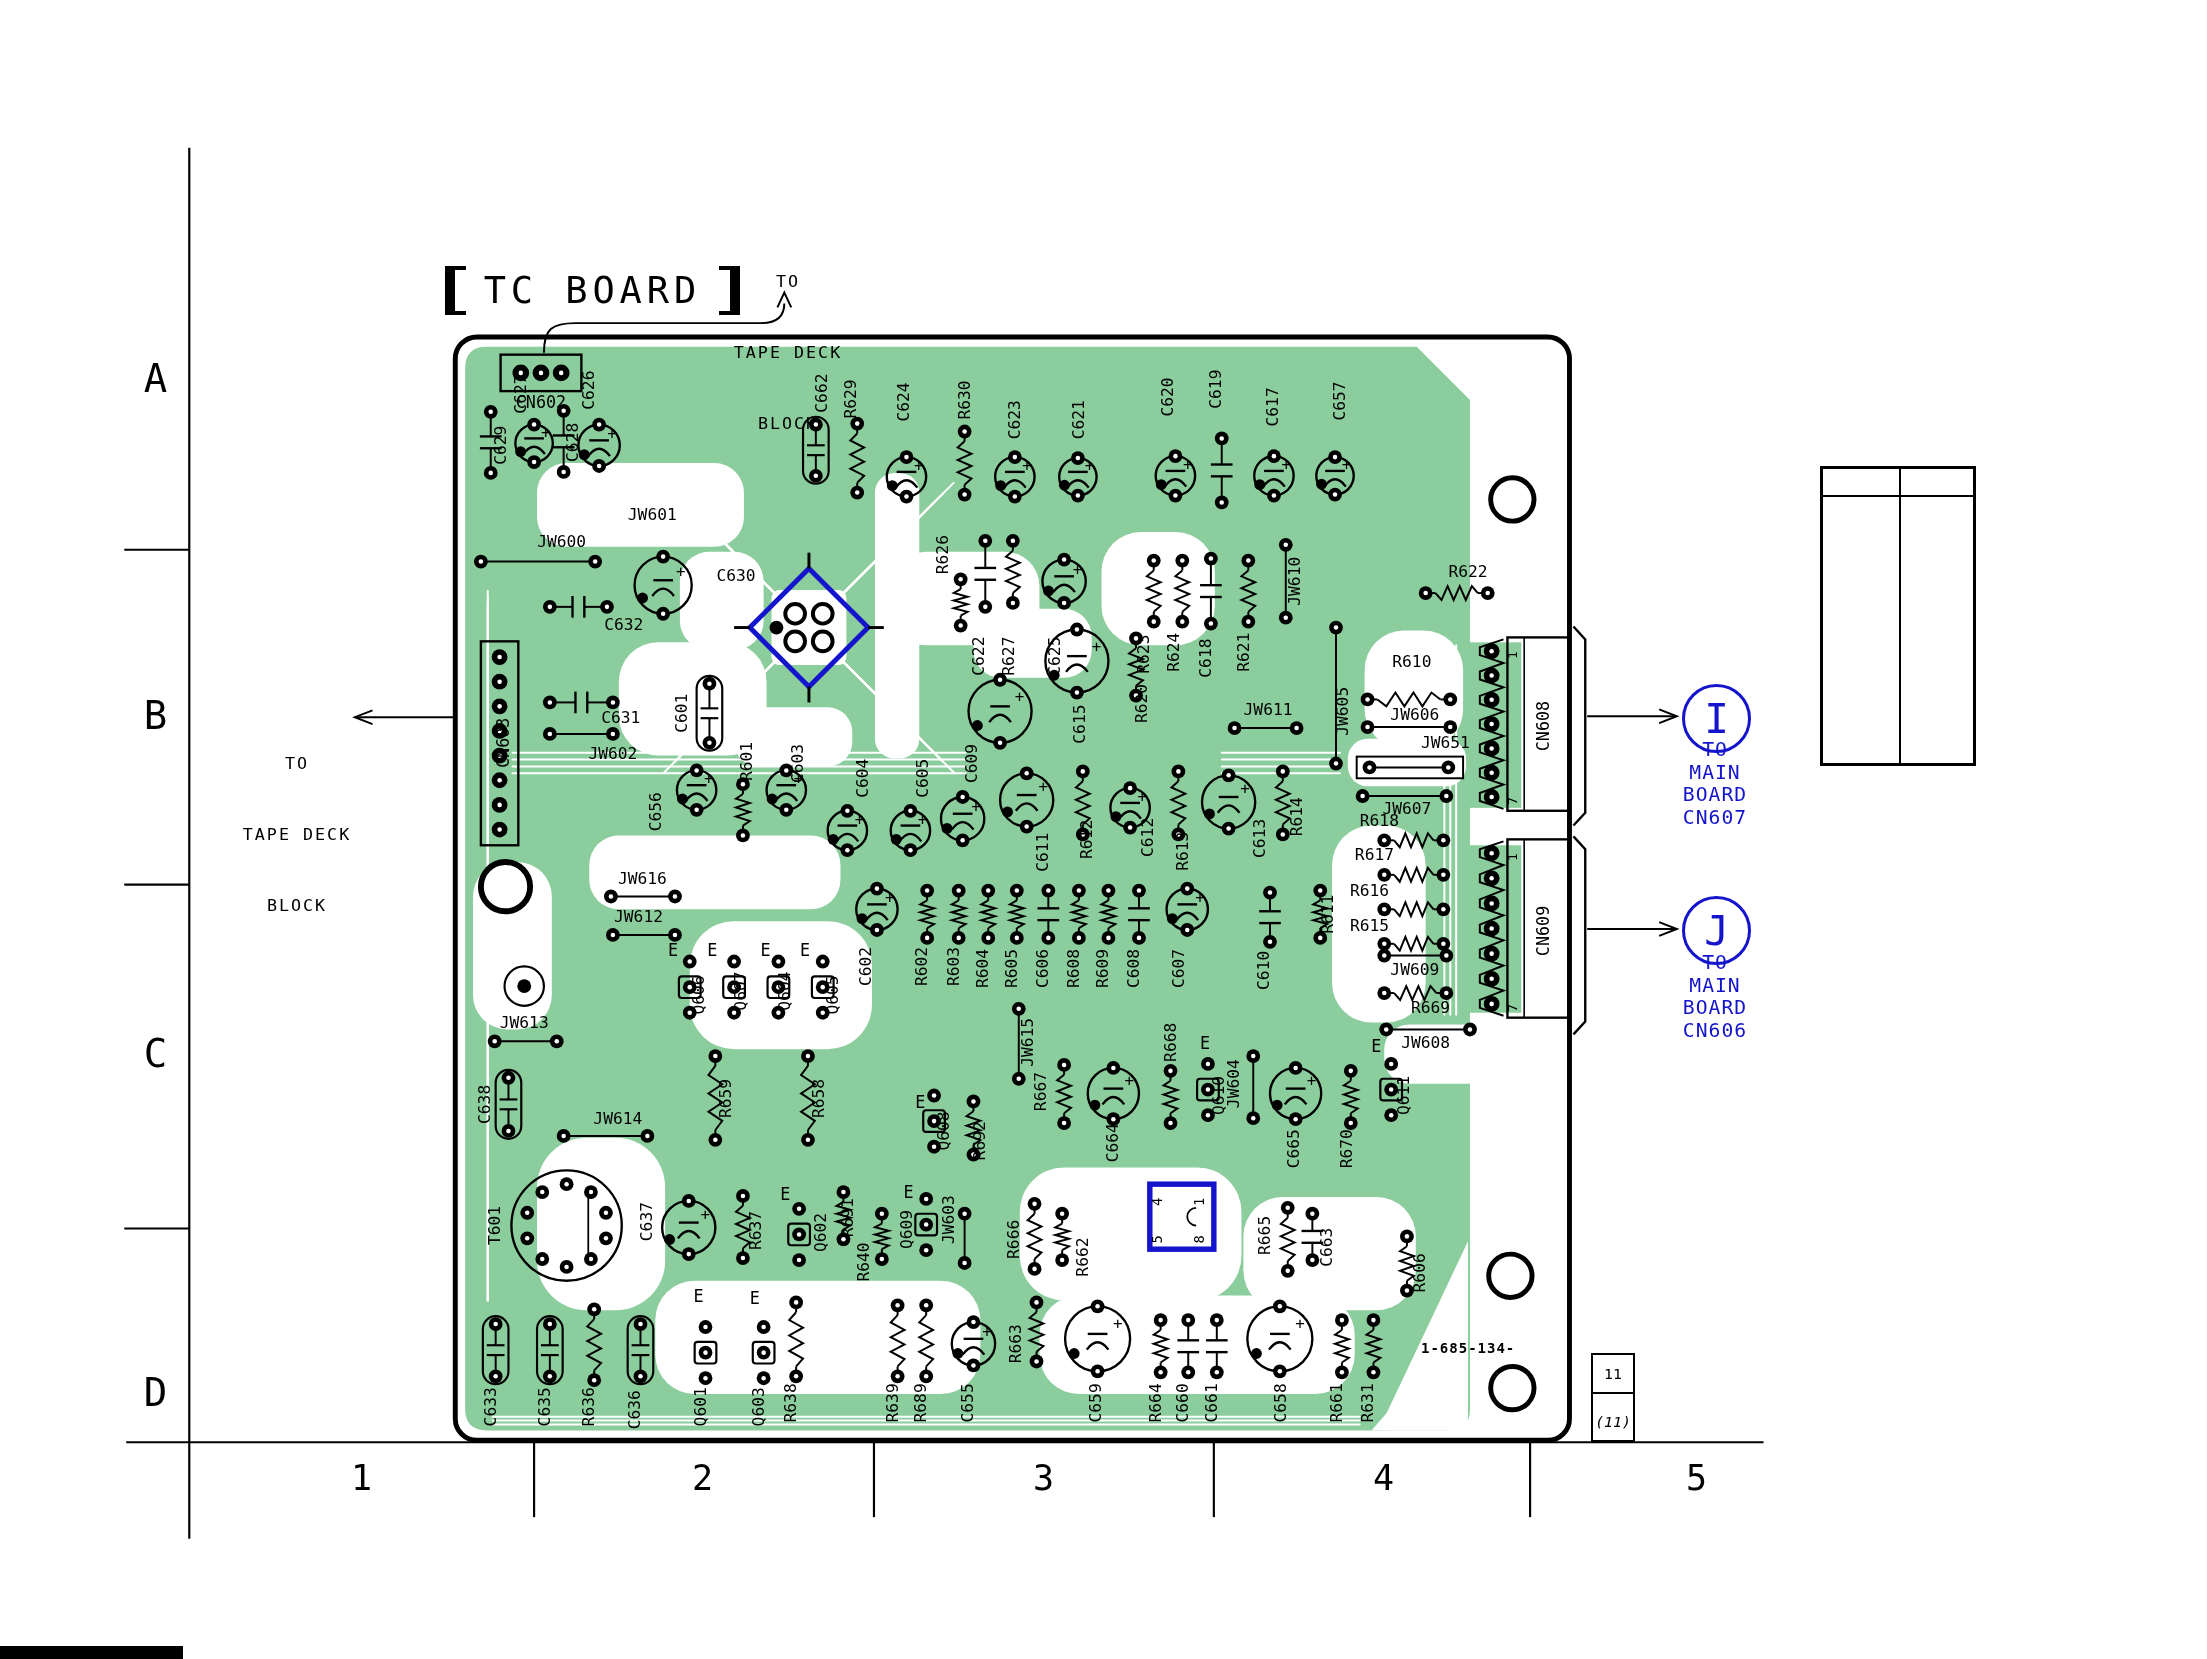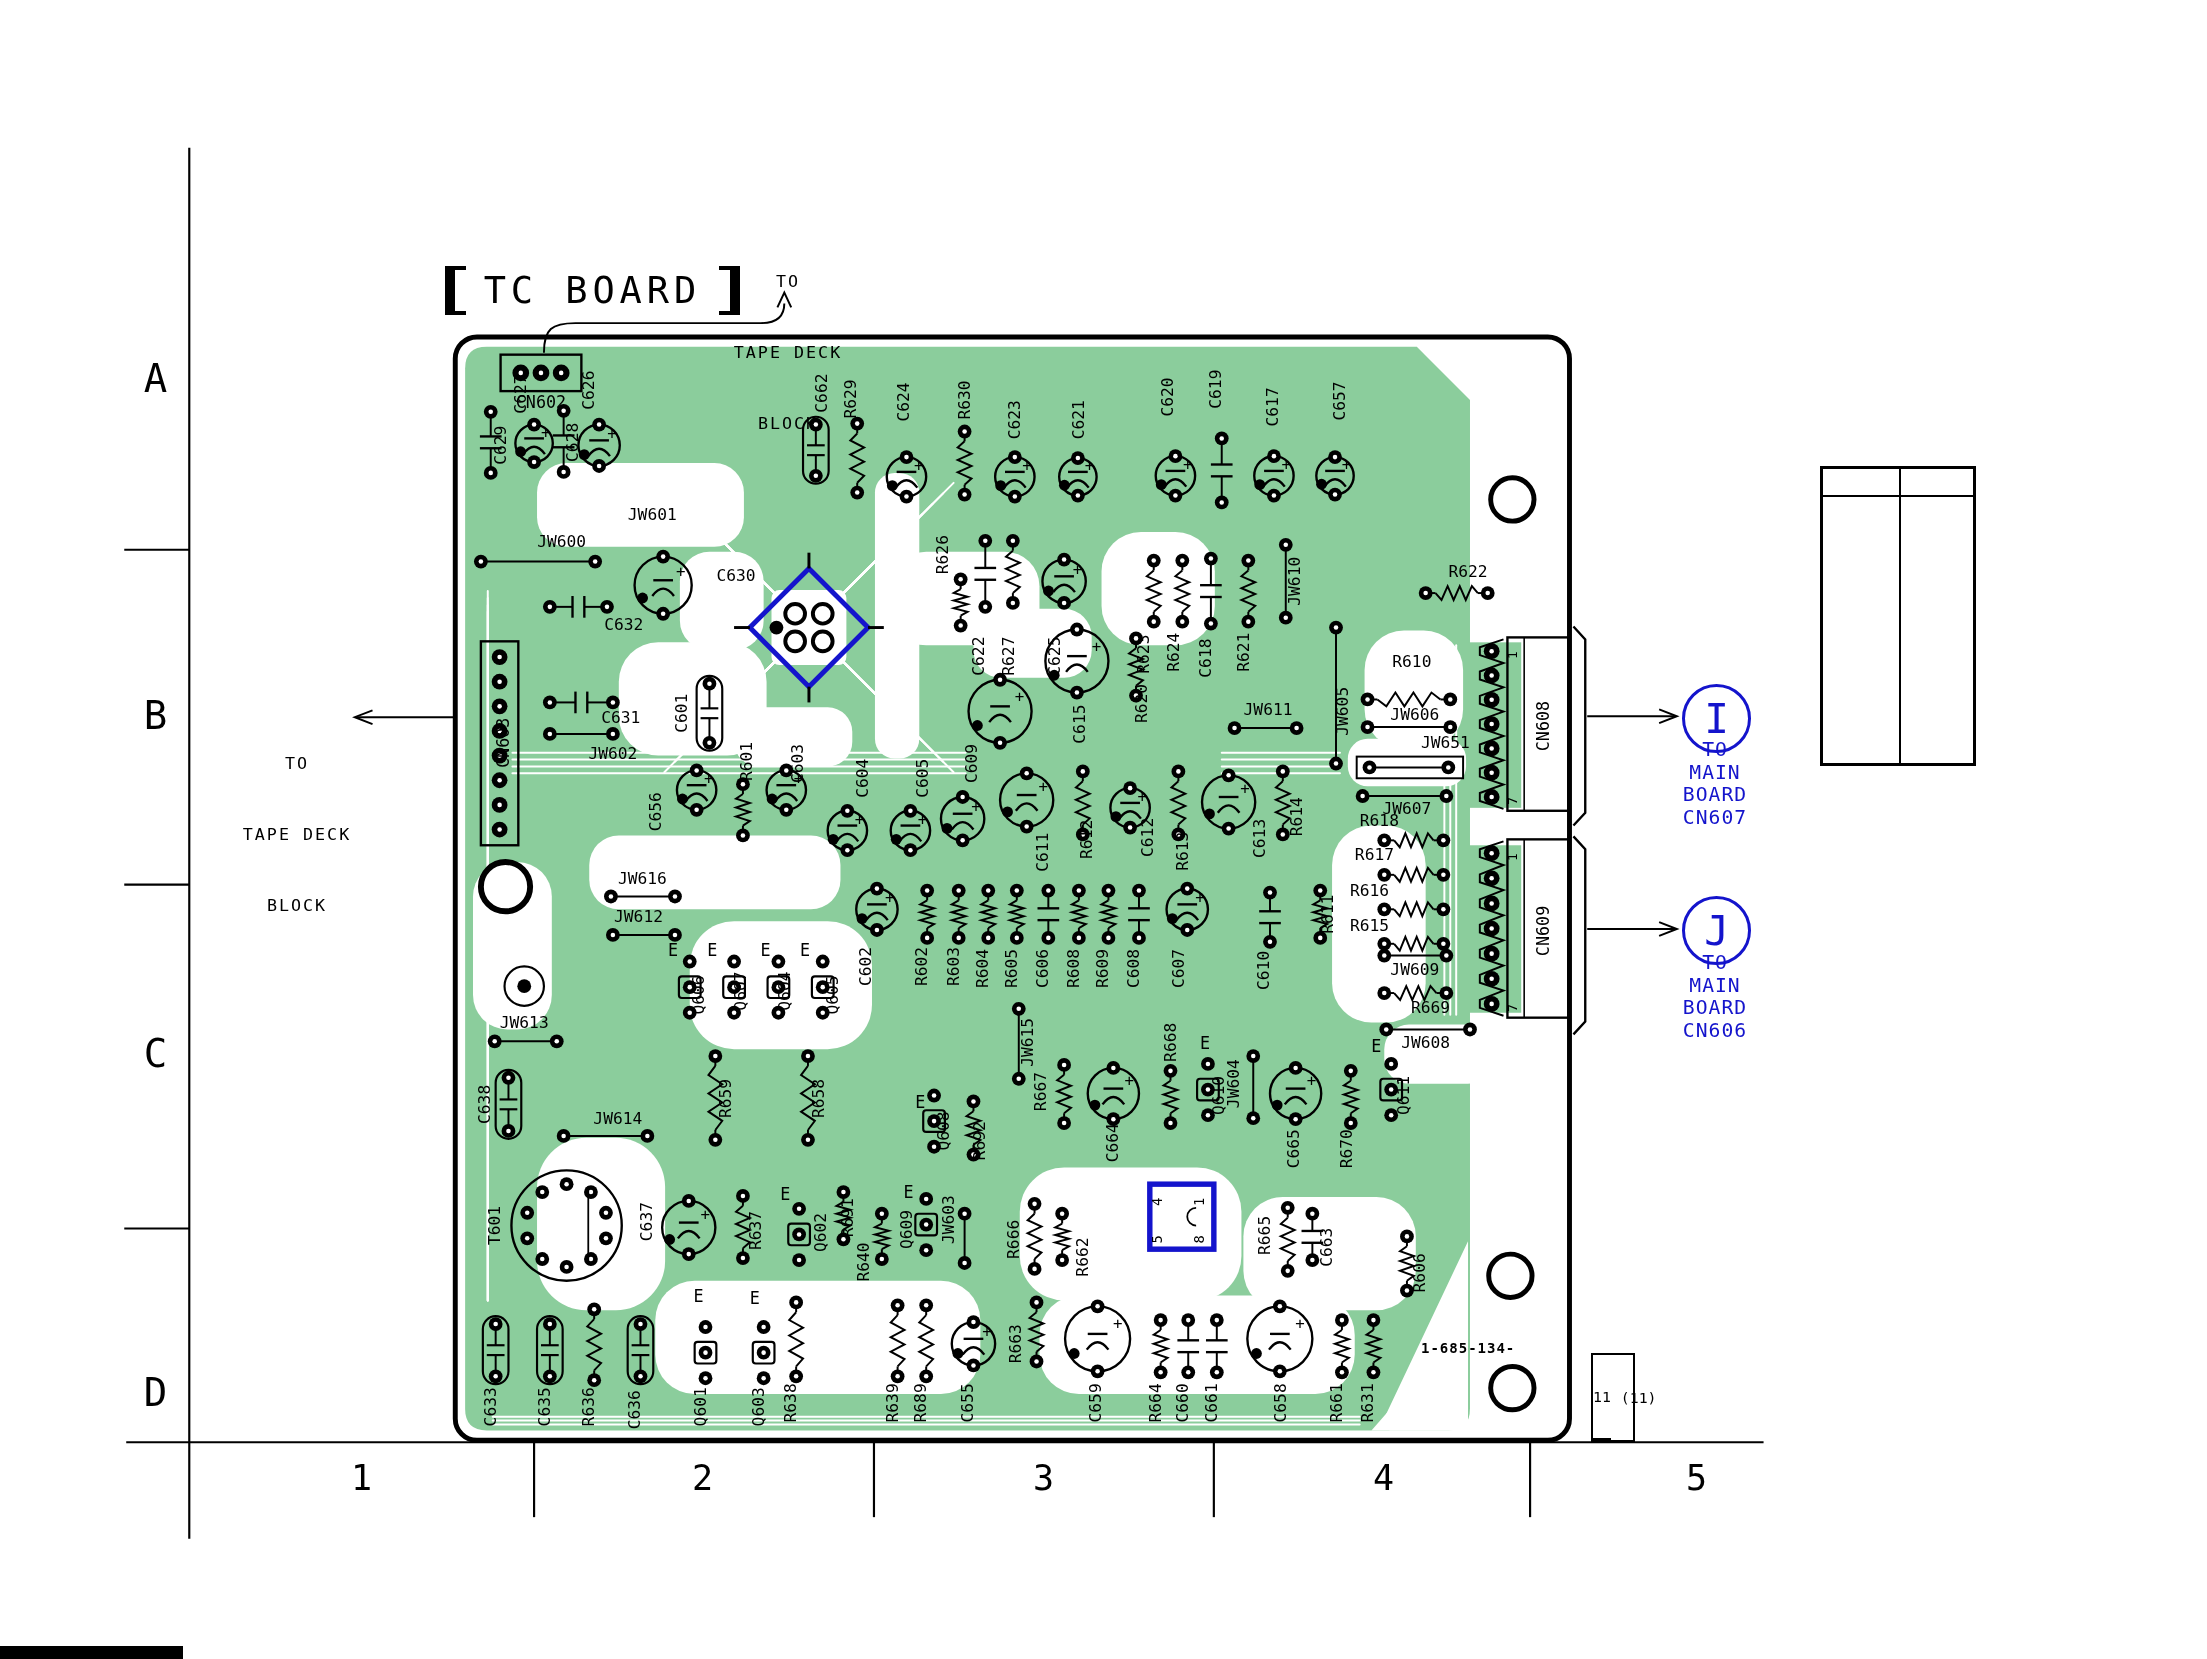--- a/index.html
+++ b/index.html
@@ -13,23 +13,23 @@
   .tbr.r{border-right:10.8px solid #000;margin-left:7.9px;}
   .note{font-size:16.7px;line-height:23.6px;text-align:center;letter-spacing:2px;white-space:pre;}
   .top-note{left:722px;top:223px;width:132px;}
   .left-note{left:225px;top:705px;width:144px;}
   .dest-circle{width:63px;height:63px;border:3.9px solid #1414cc;border-radius:50%;
                display:flex;align-items:center;justify-content:center;
                font-size:41px;color:#1414cc;}
   .dest-lines{width:138px;text-align:center;font-size:19.7px;line-height:22.7px;color:#1414cc;letter-spacing:1px;}
   .pn{left:1421px;top:1340px;font-size:14px;letter-spacing:1px;font-weight:bold;}
   .sheetbox{left:1591px;top:1353px;width:44px;height:89px;border:2px solid #000;box-sizing:border-box;
-            display:flex;flex-direction:row;font-size:14.8px;text-align:center;background:#fff;}
+            display:flex;flex-direction:column;font-size:14.8px;text-align:center;background:#fff;}
   .sheetbox .c1{flex:1;border-bottom:2px solid #000;display:flex;align-items:center;justify-content:center;}
-  .sheetbox .c2{flex:1;display:flex;align-items:center;justify-content:center;}
+  .sheetbox .c2{flex:1;display:flex;align-items:center;justify-content:center;font-style:italic;}
   .reftable{left:1820px;top:466px;width:156px;height:300px;border:3px solid #000;box-sizing:border-box;background:#fff;}
   .reftable .hd{position:absolute;left:0;right:0;top:25.6px;height:2px;background:#000;}
   .reftable .dv{position:absolute;left:76px;top:0;bottom:0;width:2px;background:#000;}
   .grid-letter{font-size:39px;width:59px;text-align:center;}
   .grid-num{font-size:35px;width:59px;text-align:center;}
   .edgebar{left:0;top:1646px;width:183px;height:13.8px;background:#000;}
 </style>
 </head>
 <body>
 

